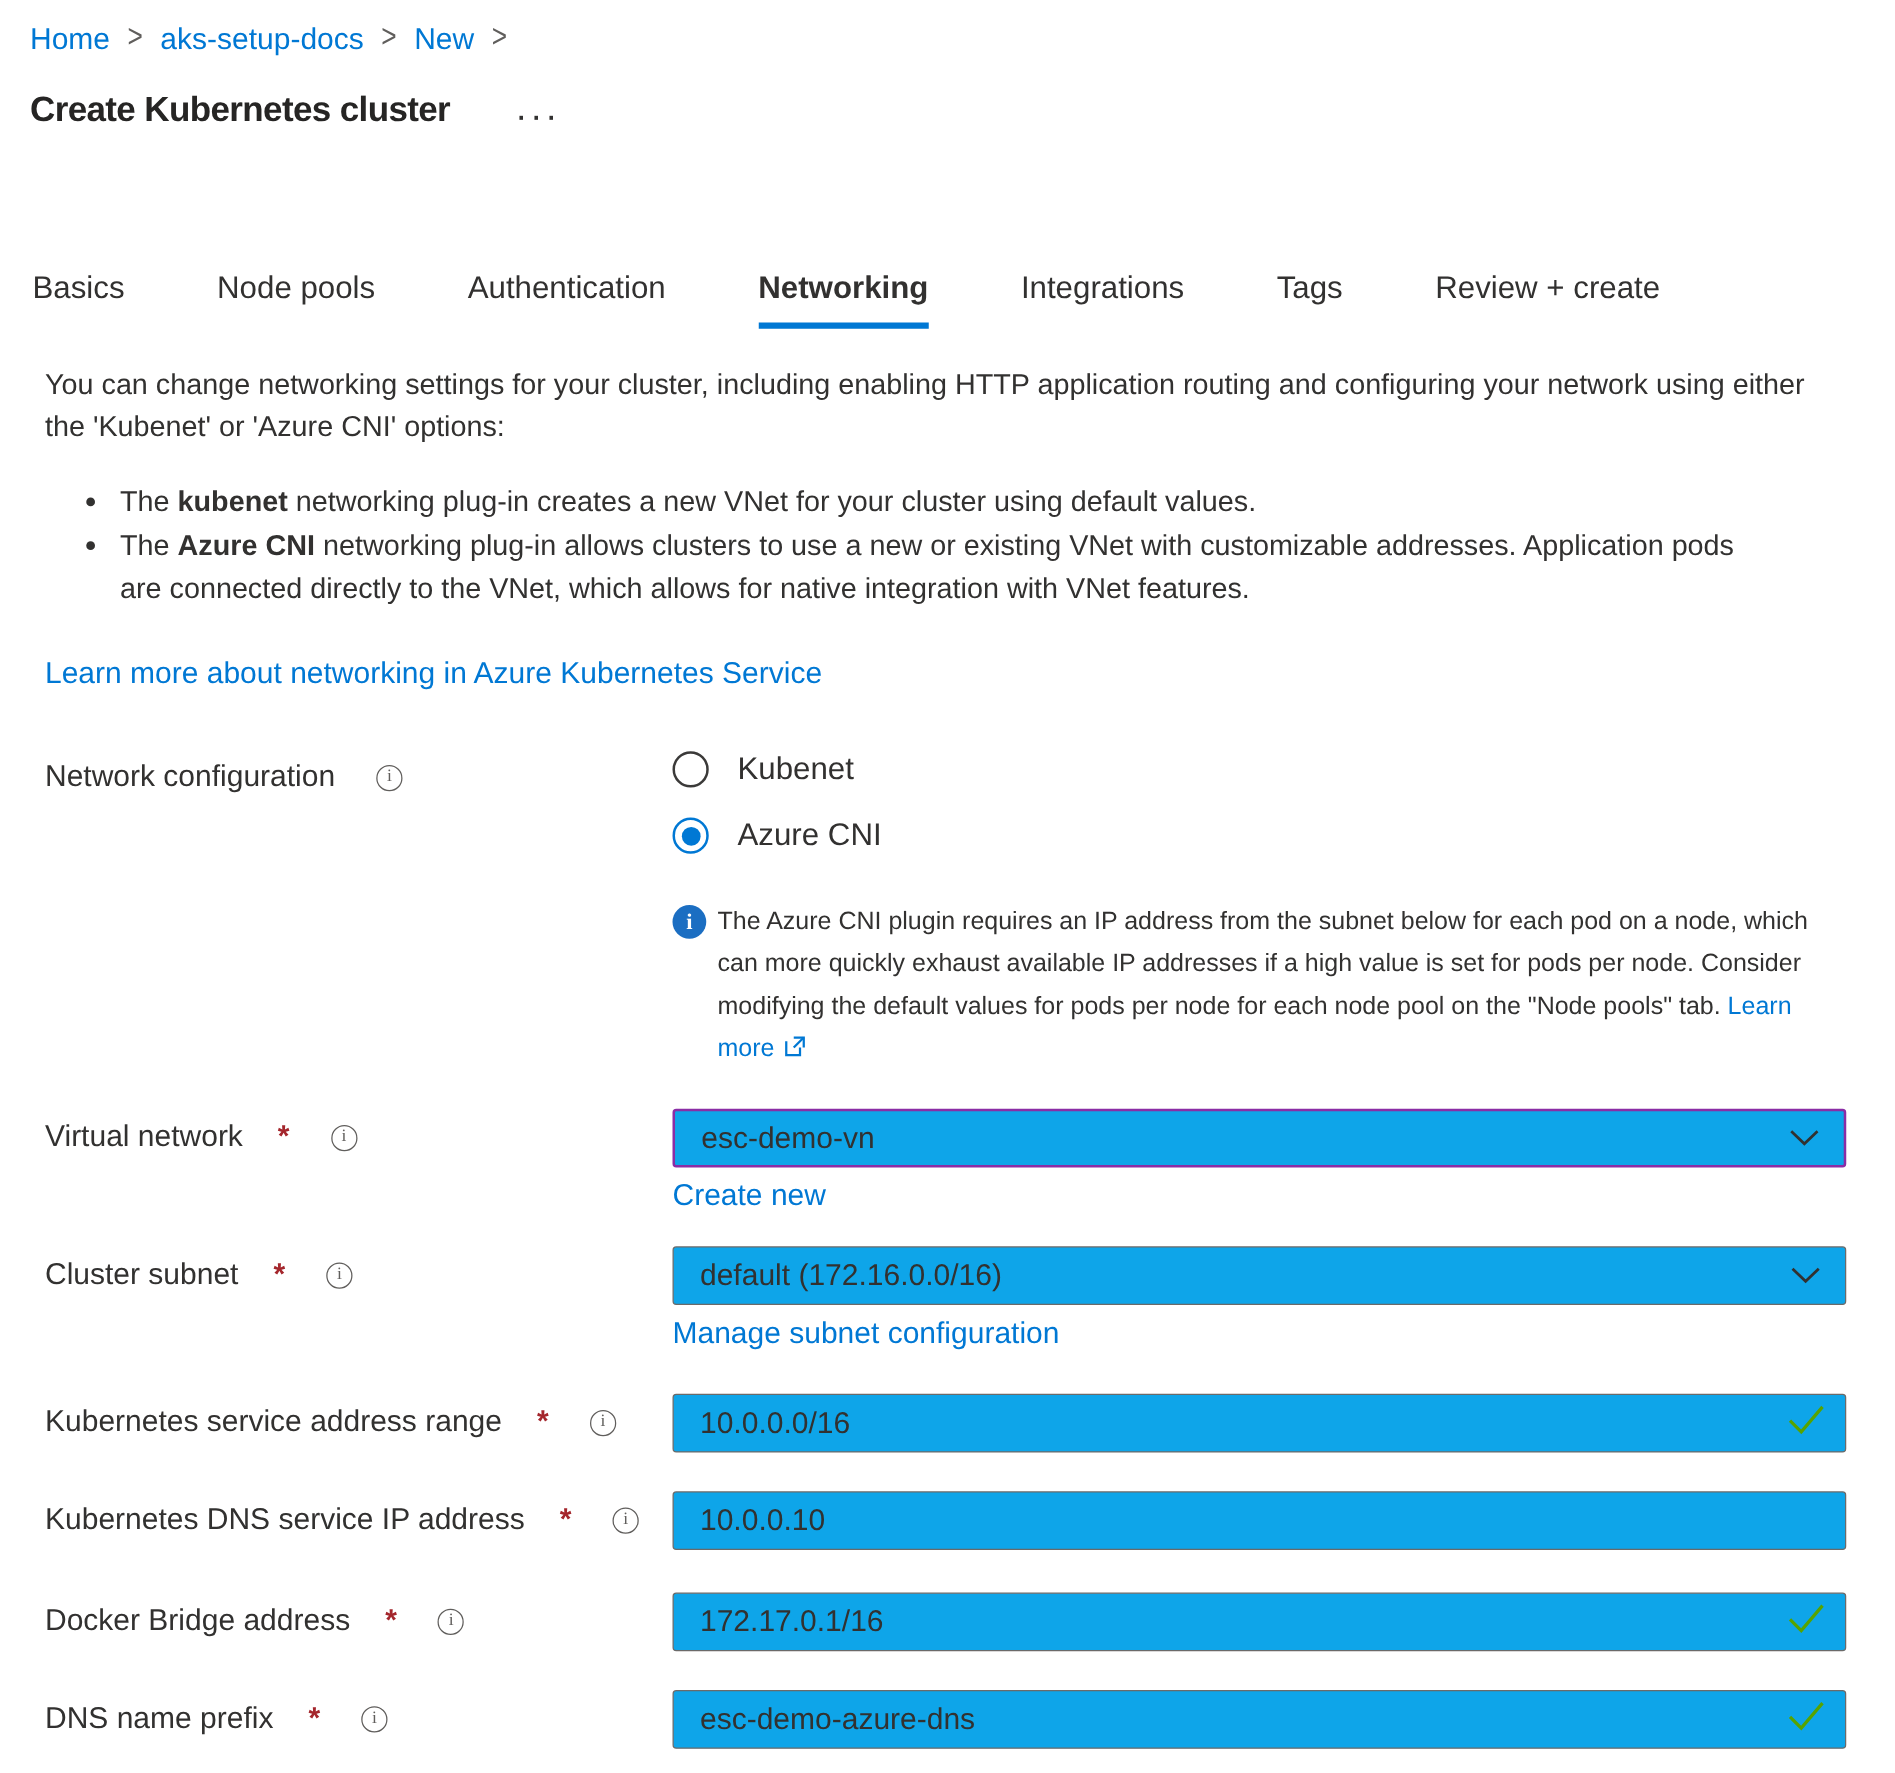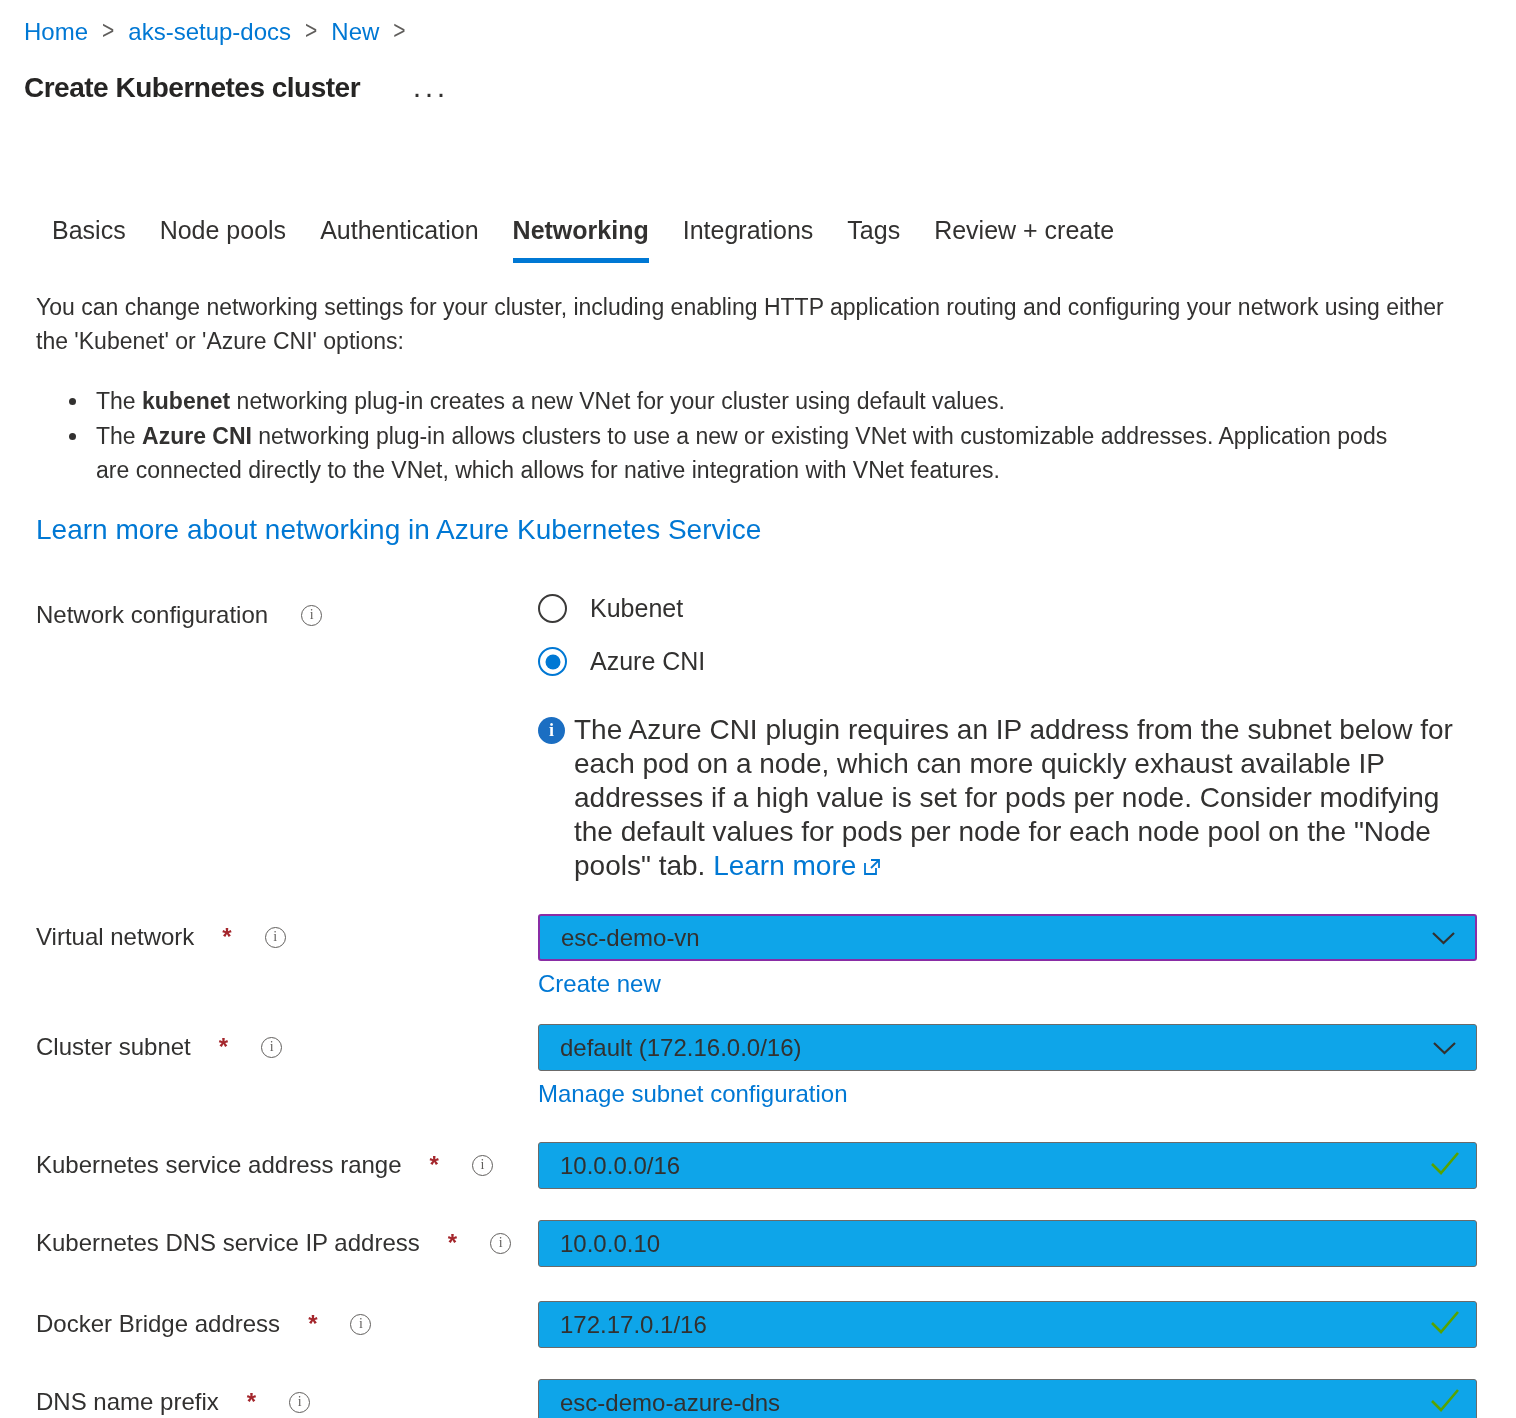--- a/index.html
+++ b/index.html
@@ -15,30 +15,30 @@
   .breadcrumb { display: flex; align-items: flex-start; gap: 14px; font-size: 24px; }
   .breadcrumb a { color: #0078d4; text-decoration: none; cursor: pointer; }
   .crumb-sep { color: #605e5c; font-size: 21px; transform: scaleY(1.25); display: inline-block; }
 
   
   .title-row { display: flex; align-items: center; margin-top: 26px; gap: 52px; }
   h1 { font-size: 28px; font-weight: 700; letter-spacing: -0.5px; color: #262524; }
   .more-dots { font-size: 30px; color: #323130; letter-spacing: 2px; cursor: pointer; line-height: 10px; padding-top: 10px; }
 
   
-  .tabs { display: flex; gap: 34px; margin-top: 112px; margin-left: 28px; }
+  .tabs { display: flex; gap: 74px; margin-top: 112px; margin-left: 2px; }
   .tab { font-size: 25px; color: #323130; padding-bottom: 13px; cursor: pointer; border-bottom: 5px solid transparent; }
   .tab--selected { font-weight: 700; border-bottom-color: #0078d4; text-align: right; }
 
   
   .intro { margin-left: 12px; margin-top: 27px; max-width: 1412px; line-height: 34px; }
   .bullets { margin: 26px 0 0 66px; max-width: 1310px; }
   .bullets li { line-height: 34px; margin-bottom: 1px; padding-left: 6px; }
   .link { color: #0078d4; text-decoration: none; cursor: pointer; }
-  .learn-more-block { display: inline-block; margin: 26px 0 0 12px; font-size: 28px; }
+  .learn-more-block { display: inline-block; margin: 37px 0 0 12px; font-size: 24px; }
 
   
   .form { margin-left: 12px; margin-top: 46px; }
   .row { display: grid; grid-template-columns: 502px 1fr; align-items: start; }
   .row-label { display: flex; align-items: center; gap: 26px; padding-top: 9px; font-size: 24px; }
   .req { color: #a4262c; font-weight: 700; padding-left: 2px; }
   .info-i {
     width: 21px; height: 21px; border: 1.6px solid #605e5c; border-radius: 50%;
     color: #605e5c; font-size: 14px; line-height: 18px; text-align: center;
     display: inline-block; font-family: "Liberation Serif", serif; margin-left: 7px; flex: none;
@@ -54,21 +54,21 @@
     width: 15px; height: 15px; border-radius: 50%; background: #0078d4;
   }
 
   
   .note { display: flex; gap: 9px; margin-top: 37px; grid-column: 2; }
   .note-icon {
     width: 27px; height: 27px; border-radius: 50%; background: #1b6ec2; color: #fff;
     font-size: 18px; font-weight: 700; text-align: center; line-height: 27px; flex: none; margin-top: 4px;
     font-family: "Liberation Serif", serif;
   }
-  .note-text { max-width: 908px; line-height: 34px; font-size: 28px; }
+  .note-text { max-width: 908px; line-height: 34px; font-size: 20px; }
   .ext-ico { display: inline-block; margin-left: 6px; position: relative; top: 2px; }
 
   
   .field-row { margin-top: 31px; }
   .field-box {
     position: relative; width: 939px; height: 47px; border: 1.6px solid #6b6a69; border-radius: 3px;
     background: #0ea5e9; display: flex; align-items: center; padding: 0 56px 0 21px; font-size: 24px;
     cursor: text;
   }
   .field-box--dropdown { cursor: pointer; }

